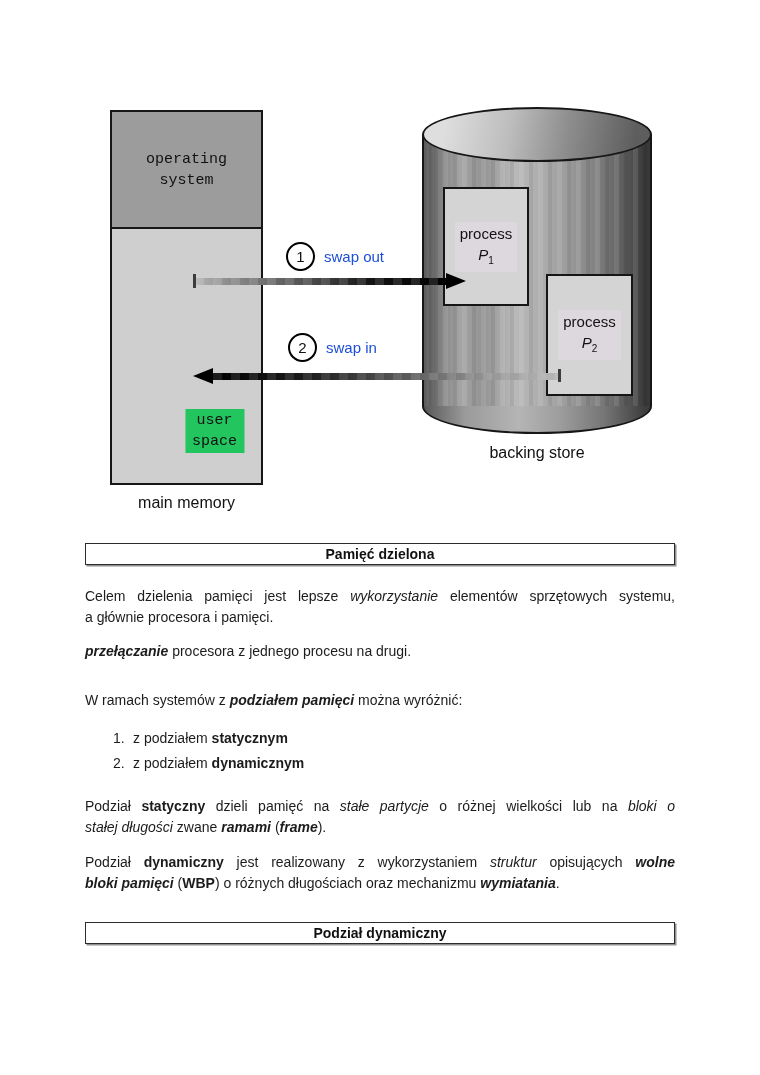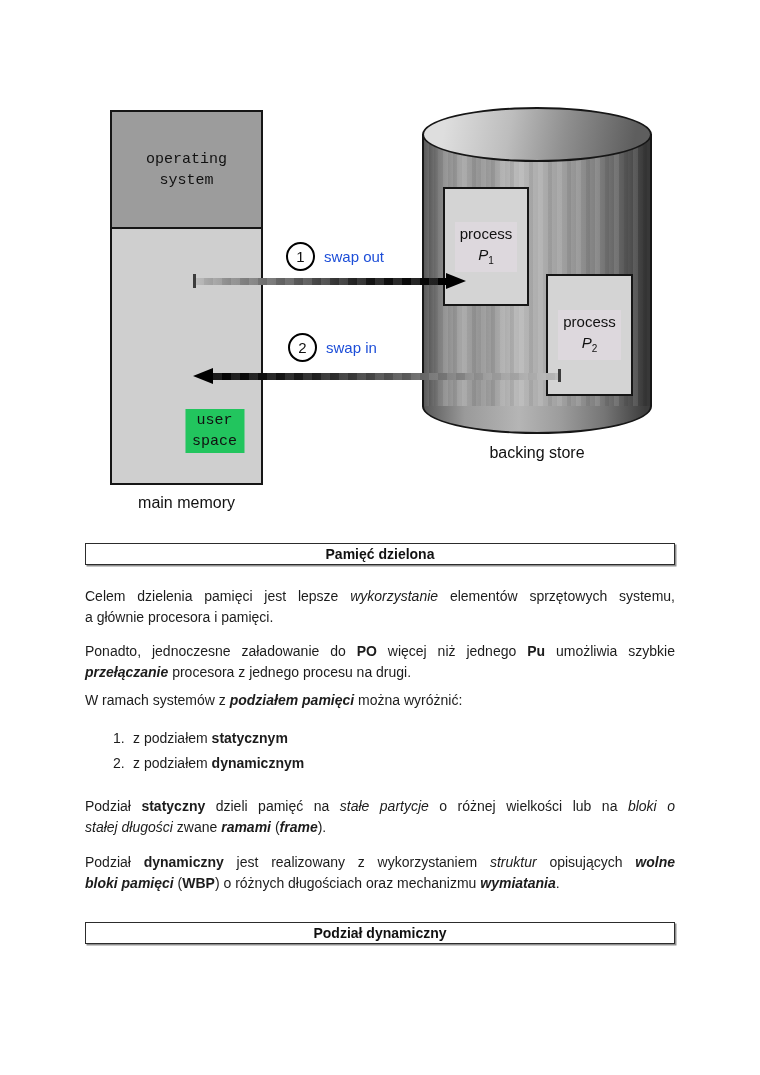--- a/index.html
+++ b/index.html
@@ -161,21 +161,20 @@
 
   <div class="abs hbox" style="top:530px;margin-top:13px;">
     <span>Pamięć dzielona</span>
   </div>
 
   <div class="abs para" style="top:586px;">
       <div class="tline just"><span class="r-n">Celem dzielenia pamięci jest lepsze </span><span class="r-i">wykorzystanie</span><span class="r-n"> elementów sprzętowych systemu,</span></div>
       <div class="tline"><span class="r-n">a głównie procesora i pamięci.</span></div>
     </div>
   <div class="abs para" style="top:641px;">
-      <div class="tline just"><span class="r-n">Ponadto, jednoczesne załadowanie do </span><span class="r-b">PO</span><span class="r-n"> więcej niż jednego </span><span class="r-b">Pu</span><span class="r-n"> umożliwia szybkie</span></div>
       <div class="tline"><span class="r-bi">przełączanie</span><span class="r-n"> procesora z jednego procesu na drugi.</span></div>
     </div>
   <div class="abs para" style="top:690px;">
       <div class="tline"><span class="r-n">W ramach systemów z </span><span class="r-bi">podziałem pamięci</span><span class="r-n"> można wyróżnić:</span></div>
     </div>
 
   <div class="abs nlist" style="top:728px;">
     <div class="li">
       <span class="num">1.</span>
       <span class="litext"><span class="r-n">z podziałem </span><span class="r-b">statycznym</span></span>

